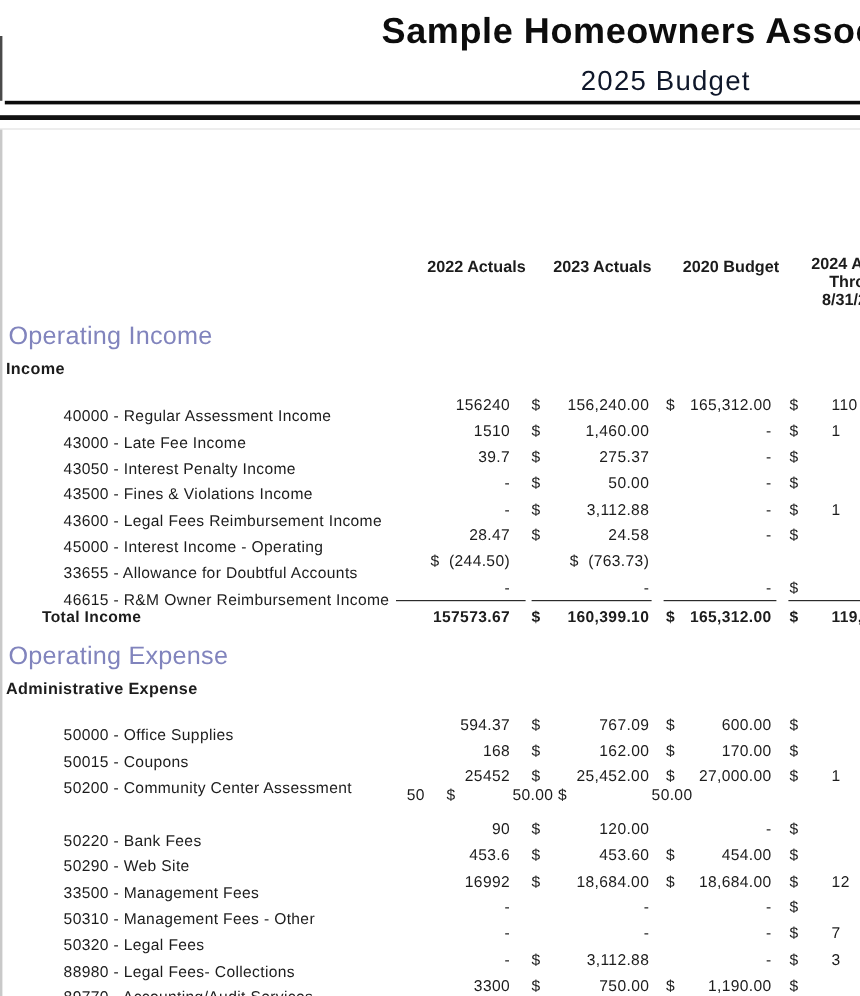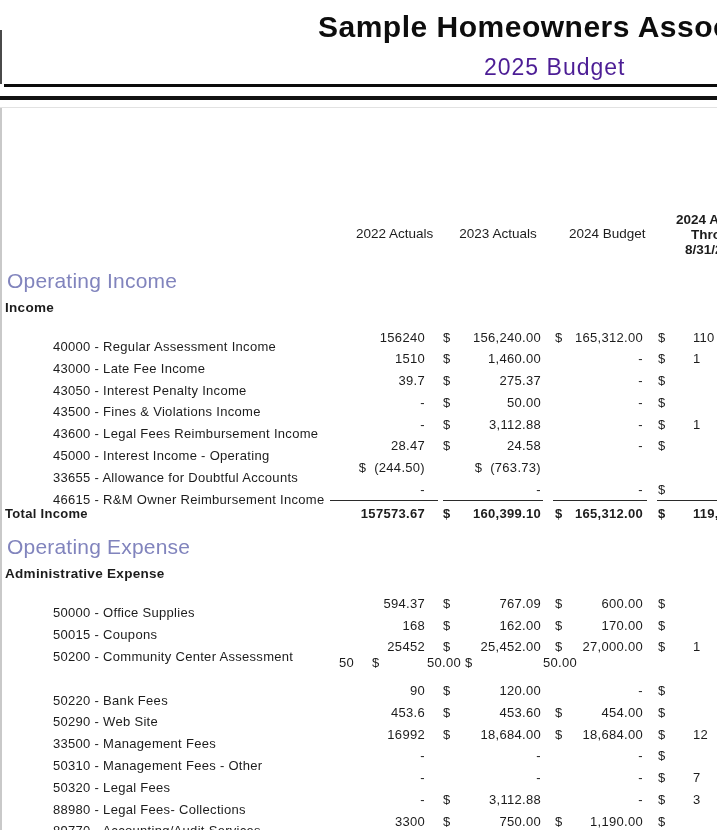--- a/index.html
+++ b/index.html
@@ -12,39 +12,39 @@
     color:#1c1c1c;
   }
   
   .report-title{
     position:absolute;left:318px;top:10px;
     font-size:30px;font-weight:bold;letter-spacing:.5px;
     white-space:nowrap;color:#0d0d0d;
   }
   .report-subtitle{
     position:absolute;left:484px;top:54px;
-    font-size:23px;letter-spacing:1px;white-space:nowrap;color:#4c1d95;
+    font-size:23px;letter-spacing:1px;white-space:nowrap;color:#0f172a;
   }
   .hr1{position:absolute;left:4px;right:0;top:84px;height:3px;background:#0b0b0b;}
   .hr2{position:absolute;left:0;right:0;top:96px;height:4px;background:#121212;}
   .hr3{position:absolute;left:0;right:0;top:107px;height:1px;background:#e2e2e2;}
   .le1{position:absolute;left:0;top:30px;width:2px;height:54px;background:#4a4a4a;}
   .le2{position:absolute;left:0;top:108px;width:2px;height:722px;background:#c9c9c9;}
 
   
   .table-wrap{position:absolute;left:0;top:210px;width:791px;}
   .grid-row{
     display:grid;
     grid-template-columns:356px 71px 26px 90px 26px 76px 26px 120px;
     align-items:center;
   }
   .header-row{height:58px;align-items:start;}
   .hc{
-    font-weight:normal;font-size:13.5px;text-align:center;
-    margin-top:16px;white-space:nowrap;
+    font-weight:bold;font-size:13.5px;text-align:right;
+    margin-top:5px;white-space:nowrap;
   }
   .hc4{font-weight:bold;font-size:13.5px;line-height:15px;padding-top:2px;}
   .hl{white-space:nowrap;}
   .hl1{margin-left:5px;}
   .hl2{margin-left:20px;}
   .hl3{margin-left:14px;}
 
   .sec-title{
     height:30px;font-size:21px;letter-spacing:.2px;
     padding-left:7px;color:#8184bd;line-height:26px;white-space:nowrap;
@@ -59,21 +59,21 @@
   .cd{white-space:nowrap;}
   .cd1{padding-left:16px;}
   .cd2{padding-left:12px;}
   .cd3{padding-left:13px;}
   .cv-last{text-align:left;padding-left:22px;}
 
   .total-row{
     position:relative;height:26px;margin-top:6px;
     font-size:13px;font-weight:bold;letter-spacing:.3px;
   }
-  .total-label{padding-left:5px;white-space:nowrap;}
+  .total-label{padding-left:5px;white-space:nowrap;margin-left:30px;}
   .seg{position:absolute;top:0;height:0;border-top:1.6px solid #2b2b2b;}
   .seg1{left:330px;width:108px;}
   .seg2{left:443px;width:100px;}
   .seg3{left:553px;width:94px;}
   .seg4{left:657px;width:134px;}
   .sec2{margin-top:8px;}
 </style>
 </head>
 <body>
 
@@ -88,21 +88,21 @@
   <div class="le2"></div>
 
   <div class="table-wrap">
 
     <div class="grid-row header-row">
       <div></div>
       <div class="hc">2022 Actuals</div>
       <div></div>
       <div class="hc">2023 Actuals</div>
       <div></div>
-      <div class="hc">2024 Budget</div>
+      <div class="hc">2020 Budget</div>
       <div></div>
       <div class="hc4">
         <div class="hl hl1">2024 Ac</div>
         <div class="hl hl2">Throu</div>
         <div class="hl hl3">8/31/20</div>
       </div>
     </div>
 
     <div>
       <div class="sec-title">Operating Income</div>

